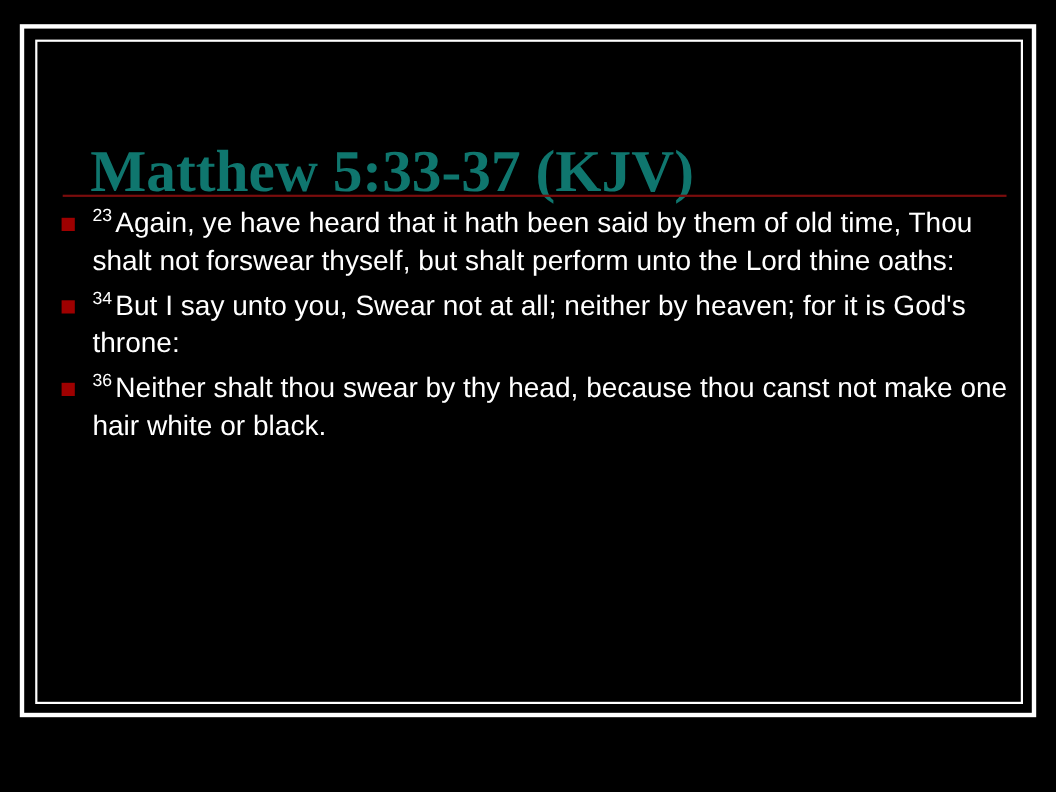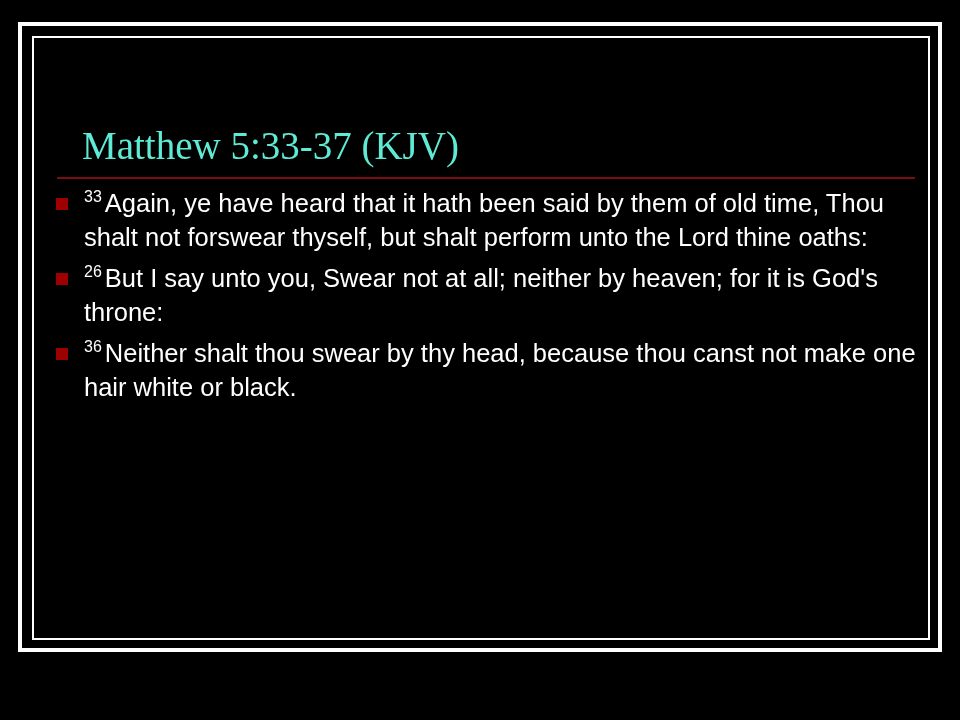--- a/index.html
+++ b/index.html
@@ -43,24 +43,24 @@
     top: 44px;
     width: 882px;
     height: 588px;
   }
   #title {
     position: absolute;
     left: 42px;
     top: 48px;
     width: 800px;
     font-family: "Liberation Serif", "DejaVu Serif", serif;
-    font-weight: normal;
-    font-size: 39px;
+    font-weight: bold;
+    font-size: 54px;
     line-height: 56px;
-    color: #5eead4;
+    color: #0f766e;
     letter-spacing: 0px;
     white-space: nowrap;
   }
   #title-rule {
     position: absolute;
     left: 17px;
     top: 133px;
     width: 858px;
     height: 2px;
     background: #7a0d0d;
@@ -115,26 +115,26 @@
   <div id="content">
 
     <h1 id="title">Matthew 5:33-37 (KJV)</h1>
 
     <div id="title-rule"></div>
 
     <ul id="bullet-list">
 
       <li class="bullet-item">
         <span class="bullet-marker"></span>
-        <span class="verse-num">33</span><span class="verse-text">Again, ye have heard that it hath been said by them of old time, Thou shalt not forswear thyself, but shalt perform unto the Lord thine oaths:</span>
+        <span class="verse-num">23</span><span class="verse-text">Again, ye have heard that it hath been said by them of old time, Thou shalt not forswear thyself, but shalt perform unto the Lord thine oaths:</span>
       </li>
 
       <li class="bullet-item">
         <span class="bullet-marker"></span>
-        <span class="verse-num">26</span><span class="verse-text">But I say unto you, Swear not at all; neither by heaven; for it is God's throne:</span>
+        <span class="verse-num">34</span><span class="verse-text">But I say unto you, Swear not at all; neither by heaven; for it is God's throne:</span>
       </li>
 
 
       <li class="bullet-item">
         <span class="bullet-marker"></span>
         <span class="verse-num">36</span><span class="verse-text">Neither shalt thou swear by thy head, because thou canst not make one hair white or black.</span>
       </li>
 
 
     </ul>

